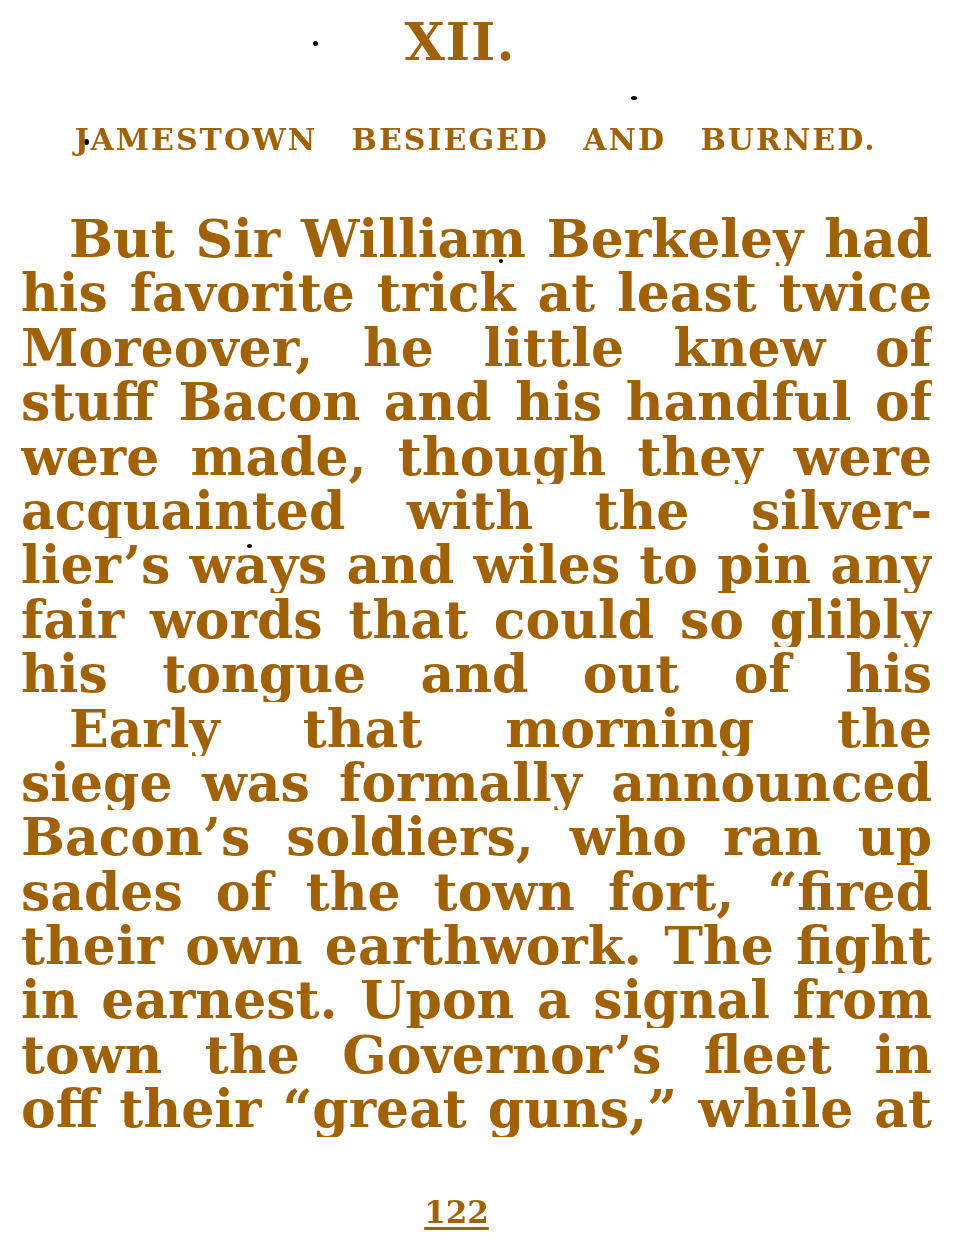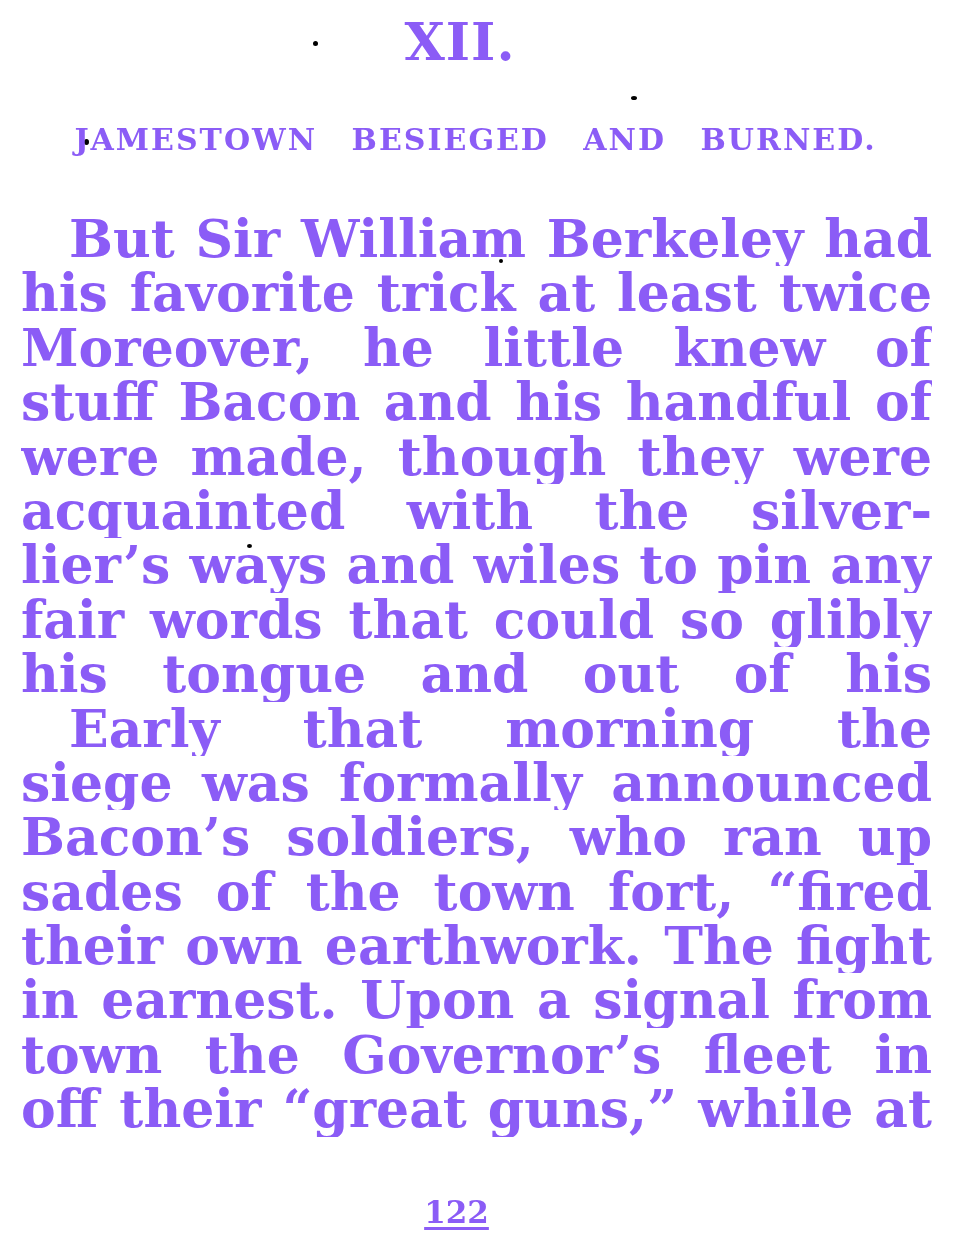--- a/index.html
+++ b/index.html
@@ -1,21 +1,21 @@
 <!DOCTYPE html>
 <html><head>
 <meta charset="utf-8">
 <style>
   html, body { margin: 0; padding: 0; background: #888; }
   .page {
     position: relative;
     width: 953px;
     height: 1253px;
     background: #ffffff;
-    color: #8b5cf6;
+    color: #a16207;
     font-family: "DejaVu Serif", "Liberation Serif", serif;
     font-weight: bold;
     overflow: hidden;
   }
   .chapter-number {
     position: absolute;
     top: 12px;
     left: 0;
     width: 920px;
     text-align: center;

